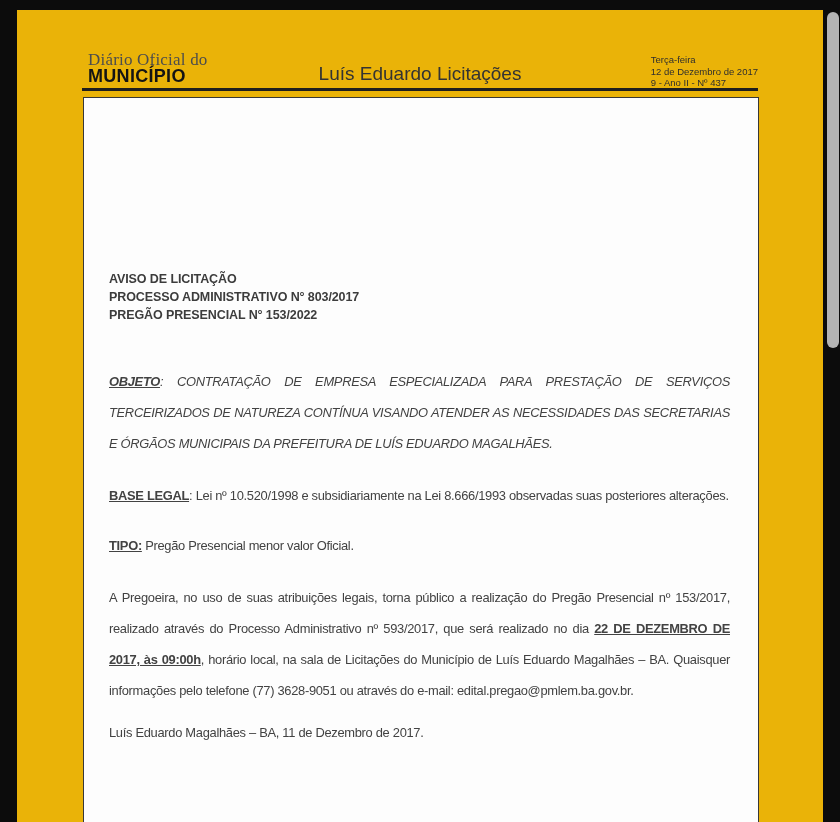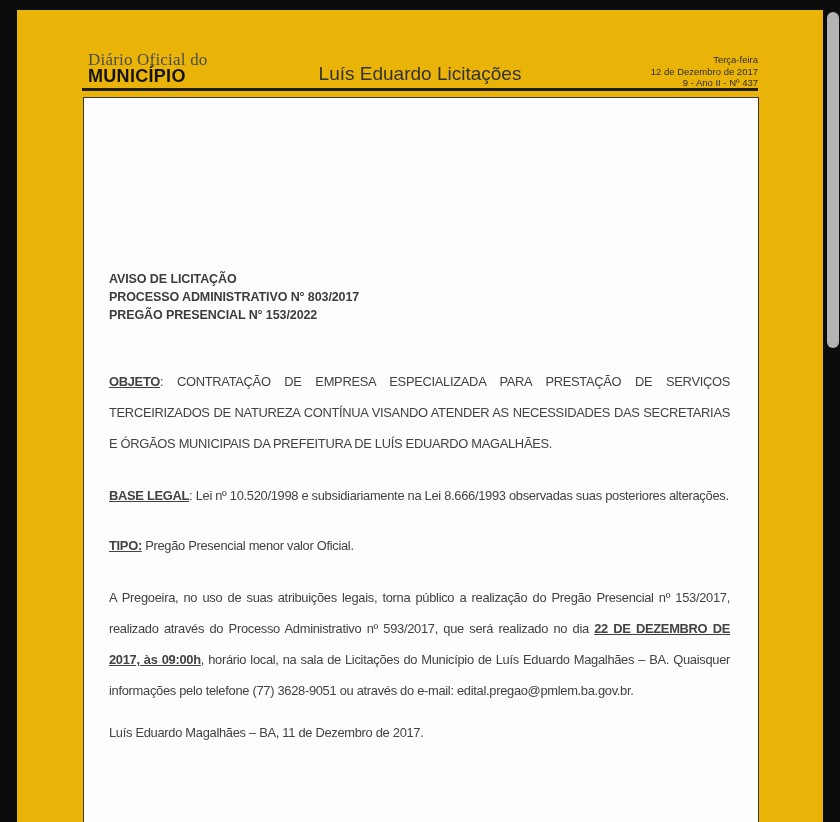--- a/index.html
+++ b/index.html
@@ -34,21 +34,20 @@
     font-weight: bold; font-size: 18px; line-height: 17px;
     color: #141414; letter-spacing: 0.3px;
   }
   .city {
     position: absolute; left: 0; right: 0; top: 13px;
     text-align: center;
     font-size: 19px; color: #333;
   }
   .date-block {
     position: absolute; right: 0; top: 4px;
-    text-align: right;
     font-size: 9.5px; line-height: 11.5px; color: #2e2e2e;
   }
   .rule {
     position: absolute;
     left: 65px; top: 78px;
     width: 676px; height: 3px;
     background: #1e1e1e;
   }
   
   .content-box {
@@ -65,21 +64,21 @@
     font-weight: bold; font-size: 12.5px; line-height: 18px;
     color: #3c3c3c; letter-spacing: -0.1px;
   }
   .para {
     margin: 0;
     font-size: 12.9px; line-height: 31px;
     letter-spacing: -0.3px;
     text-align: justify;
     color: #424242;
   }
-  .para-objeto    { margin-top: 42px; }
+  .para-objeto    { margin-top: 42px; font-style: italic; }
   .para-base      { margin-top: 21px; }
   .para-tipo      { margin-top: 19px; }
   .para-body      { margin-top: 21px; }
   .lbl { font-weight: bold; text-decoration: underline; }
   .bold-ul { font-weight: bold; text-decoration: underline; }
   .dateline {
     margin: 11px 0 0 0;
     text-align: left;
     padding-right: 26px;
     font-size: 12.9px; line-height: 31px;

